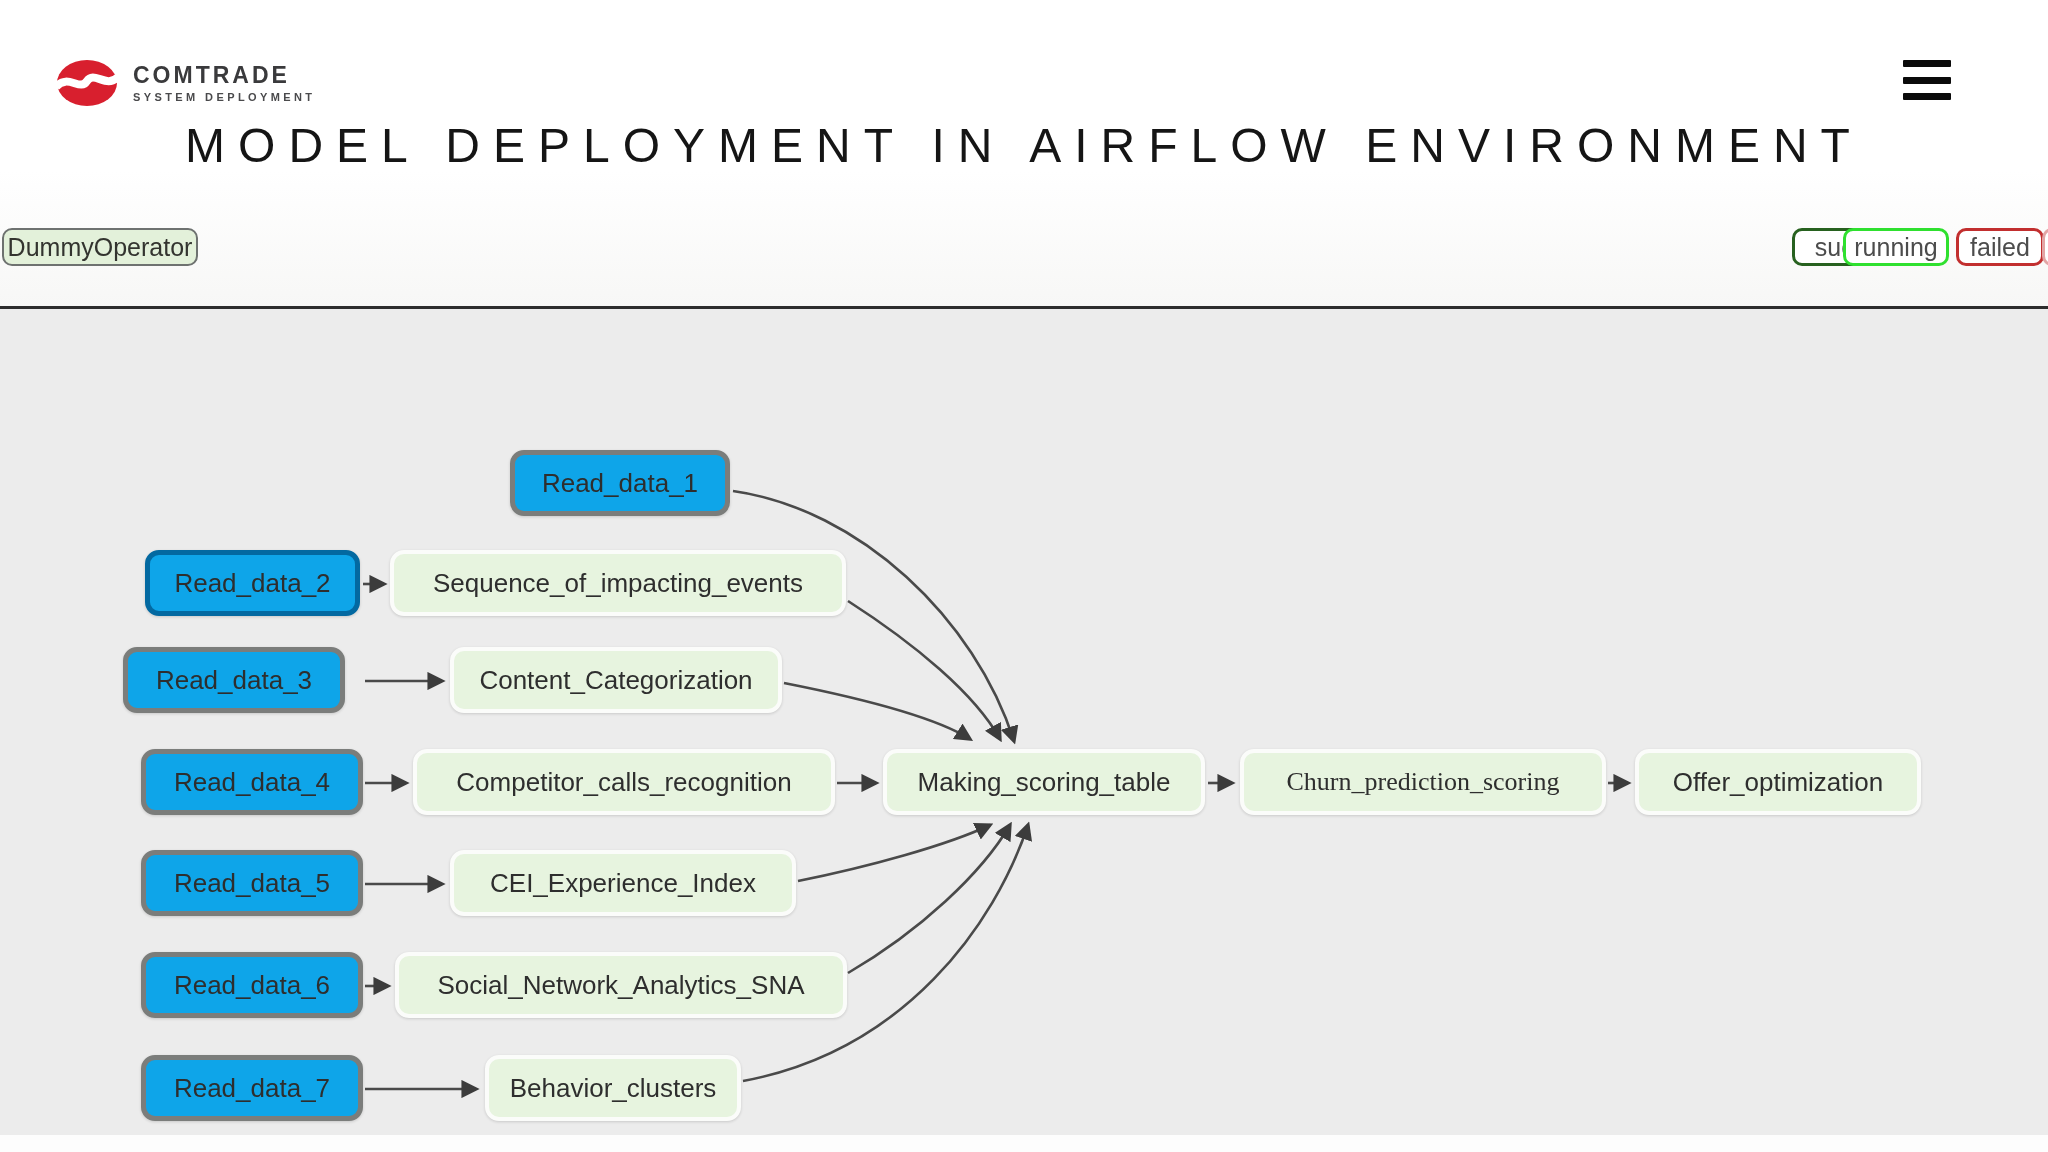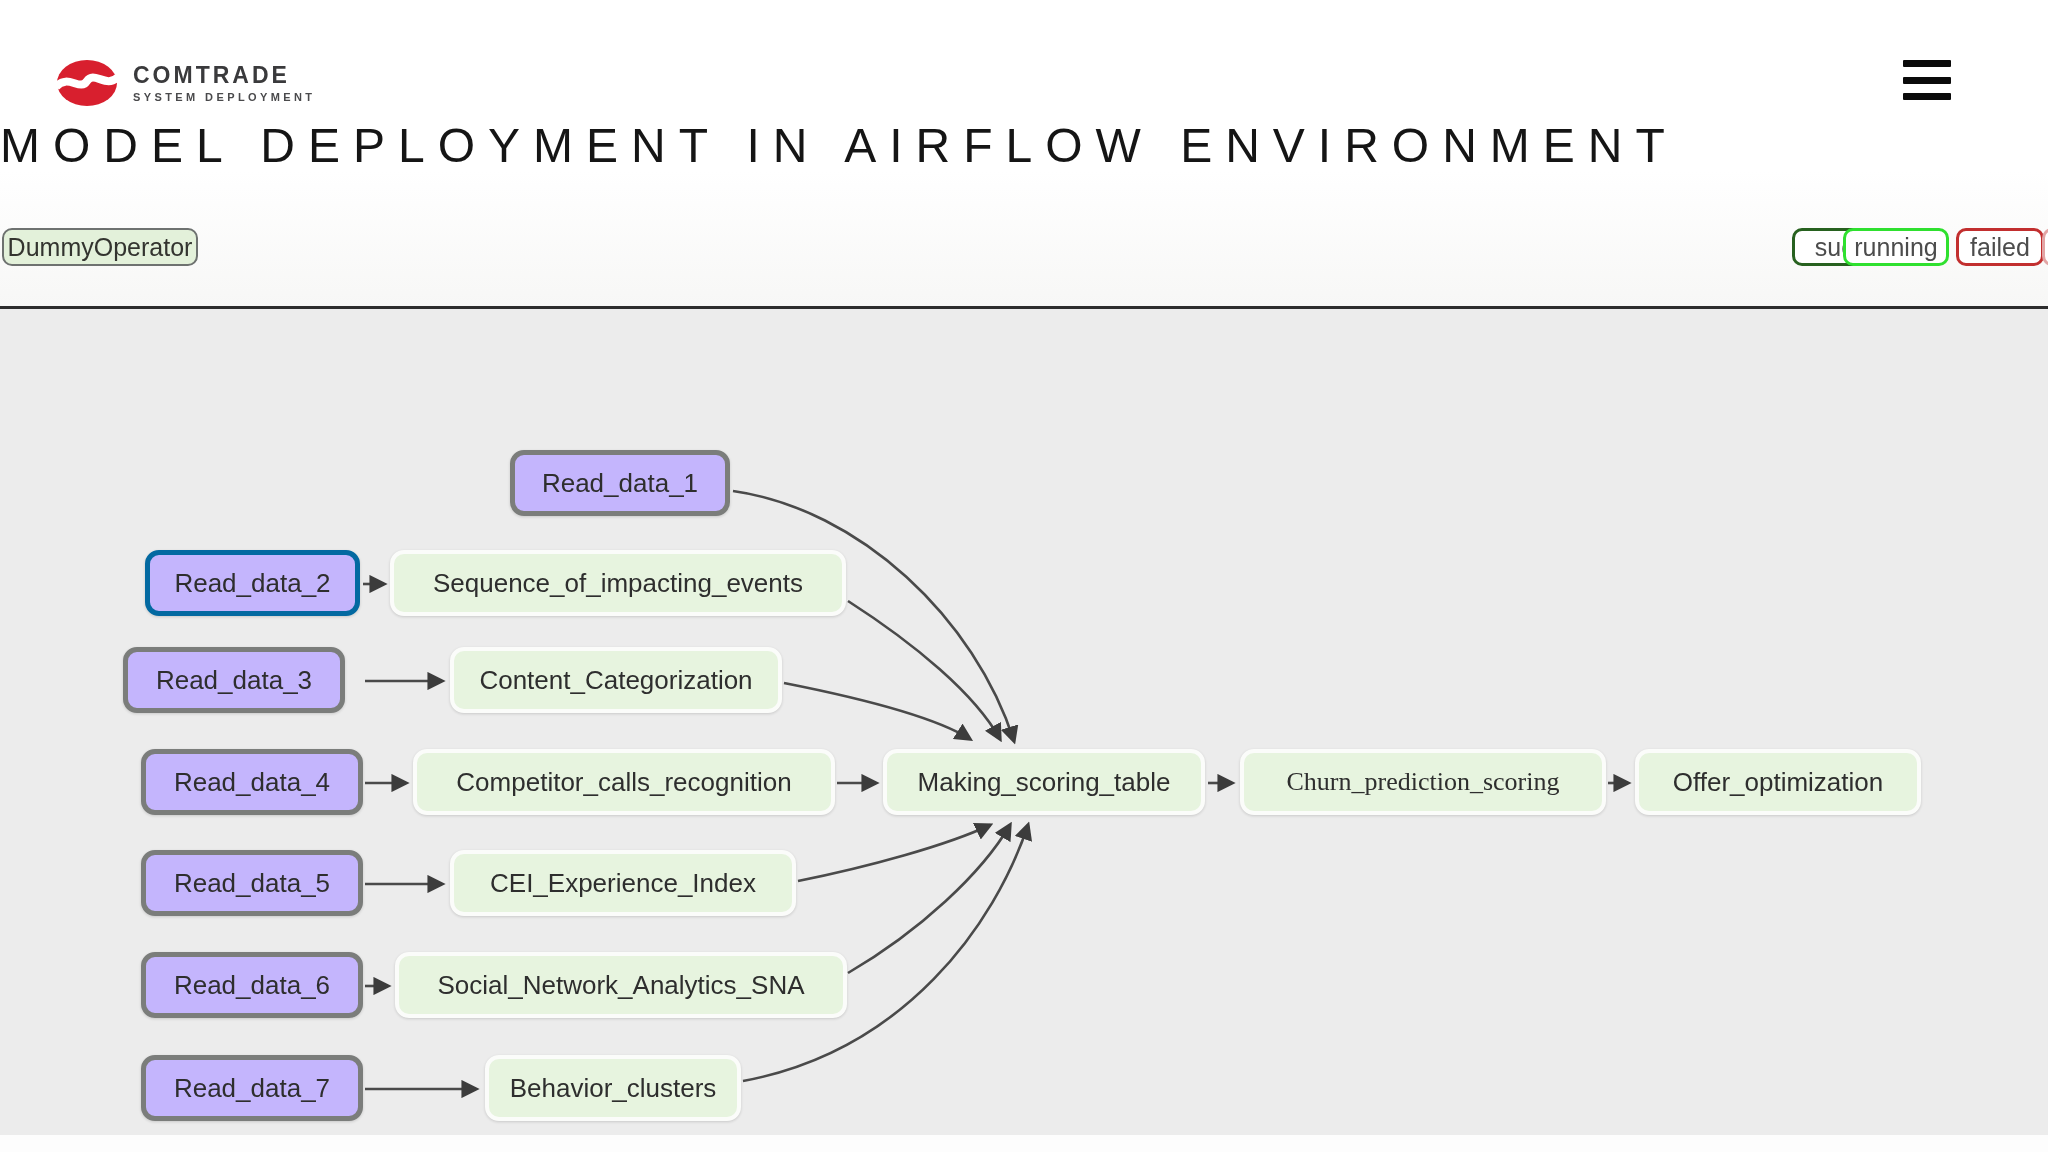--- a/index.html
+++ b/index.html
@@ -8,39 +8,39 @@
   
   .header{position:absolute;left:0;top:0;width:2048px;height:309px;
           background:linear-gradient(#ffffff 0 55%, #f7f7f6 100%);}
   .comtrade{position:absolute;left:55px;top:58px;display:flex;align-items:center;gap:14px;}
   .comtrade-icon{width:64px;height:50px;}
   .comtrade-text .ct-name{font-size:23px;font-weight:bold;letter-spacing:3px;color:#3a3a3c;line-height:1.1;}
   .comtrade-text .ct-sub{font-size:11px;font-weight:bold;letter-spacing:3.4px;color:#4a4a4c;margin-top:3px;}
   .hamburger{position:absolute;left:1903px;top:60px;width:48px;height:40px;cursor:pointer;
              display:flex;flex-direction:column;justify-content:space-between;}
   .hamburger span{display:block;height:7px;background:#0a0a0a;border-radius:1px;}
-  .main-title{position:absolute;left:0;top:118px;width:2048px;text-align:left;
+  .main-title{position:absolute;left:0;top:118px;width:2048px;text-align:center;
               font-size:48px;letter-spacing:13px;color:#151515;font-weight:500;white-space:nowrap;}
 
   
   .badge{position:absolute;top:228px;height:38px;display:flex;align-items:center;justify-content:center;
          border-radius:10px;font-size:25px;color:#4c4c4c;background:#fff;box-sizing:border-box;cursor:pointer;}
   .badge-operator{left:2px;width:196px;background:#e3f1da;border:2.5px solid #6e7270;color:#33342f;}
   .badge-success{left:1792px;width:136px;border:3.5px solid #27611f;}
   .badge-running{left:1843px;width:106px;border:3.5px solid #2fe02f;}
   .badge-failed{left:1956px;width:88px;border:3.5px solid #c22f2f;}
   .badge-sliver{left:2042px;width:20px;border:3.5px solid #e2a5a5;}
 
   .separator{position:absolute;left:0;top:306px;width:2048px;height:3px;background:#2d2d2d;}
 
   
   .graph{position:absolute;left:0;top:309px;width:2048px;height:826px;background:#ececec;}
   .edges{position:absolute;left:0;top:0;width:2048px;height:826px;}
   .node{position:absolute;height:66px;box-sizing:border-box;display:flex;align-items:center;justify-content:center;
-        font-size:26px;color:#2e2e2e;background:#c4b5fd;border-radius:14px;white-space:nowrap;cursor:pointer;
+        font-size:26px;color:#2e2e2e;background:#0ea5e9;border-radius:14px;white-space:nowrap;cursor:pointer;
         box-shadow:0 1px 3px rgba(0,0,0,.15);}
   .node-success{border:5px solid #7b7d7b;}
   .node-running{border:5px solid #0369a1;}
   .node-none{border:4px solid #fbfcfa;background:#e7f4df;}
 
   .bottom-strip{position:absolute;left:0;top:1135px;width:2048px;height:17px;background:#fdfdfd;}
 </style>
 </head>
 <body>
 

